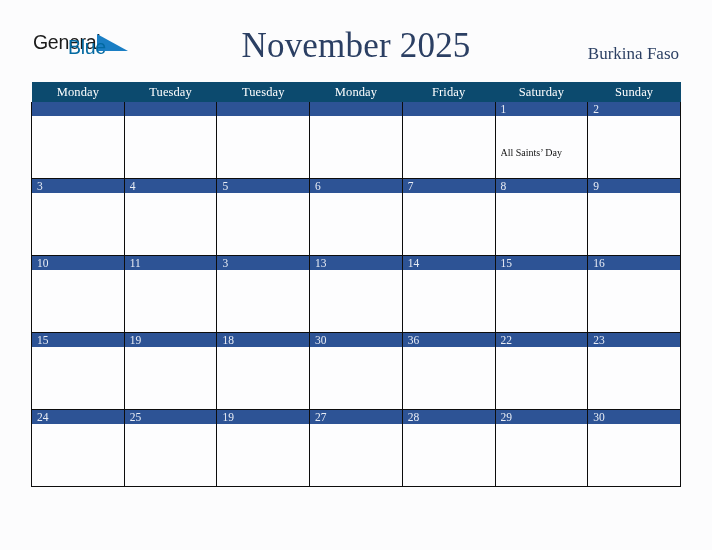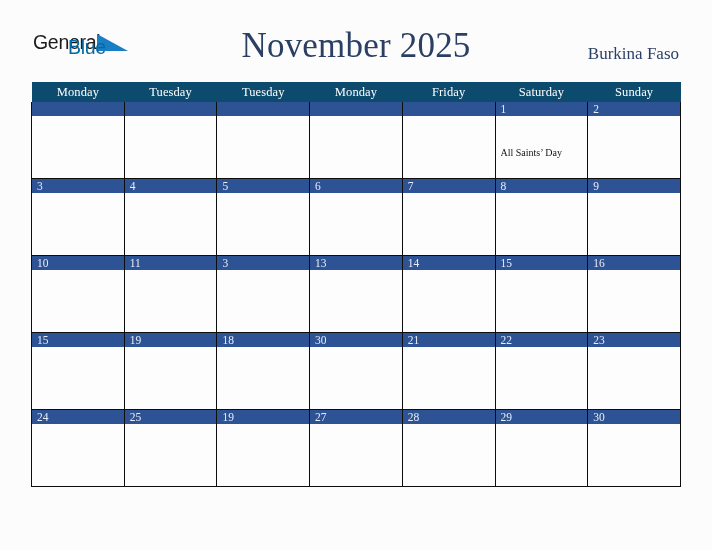--- a/index.html
+++ b/index.html
@@ -351,21 +351,21 @@
             </div>
           </td>
           <td>
             <div class="cell">
               <div class="daynum-band">30</div>
               <div class="events"></div>
             </div>
           </td>
           <td>
             <div class="cell">
-              <div class="daynum-band">21</div>
+              <div class="daynum-band">36</div>
               <div class="events"></div>
             </div>
           </td>
           <td>
             <div class="cell">
               <div class="daynum-band">22</div>
               <div class="events"></div>
             </div>
           </td>
           <td>

